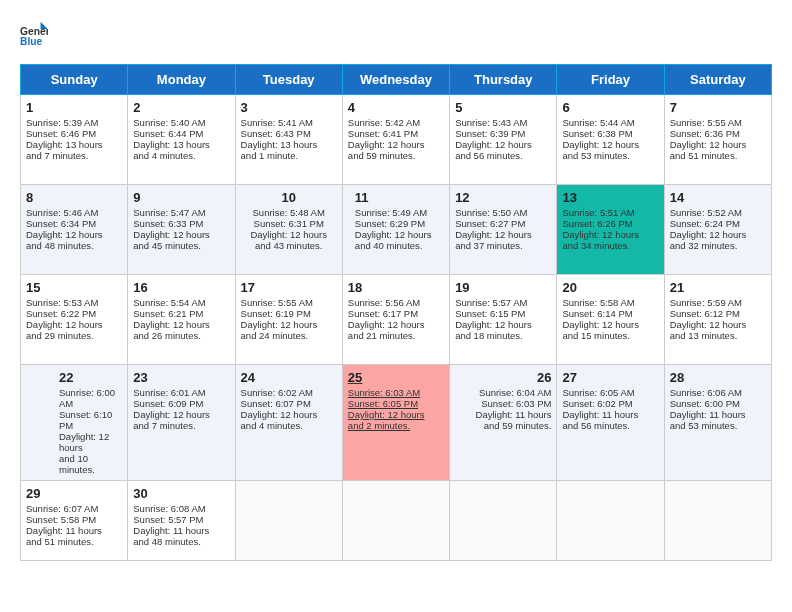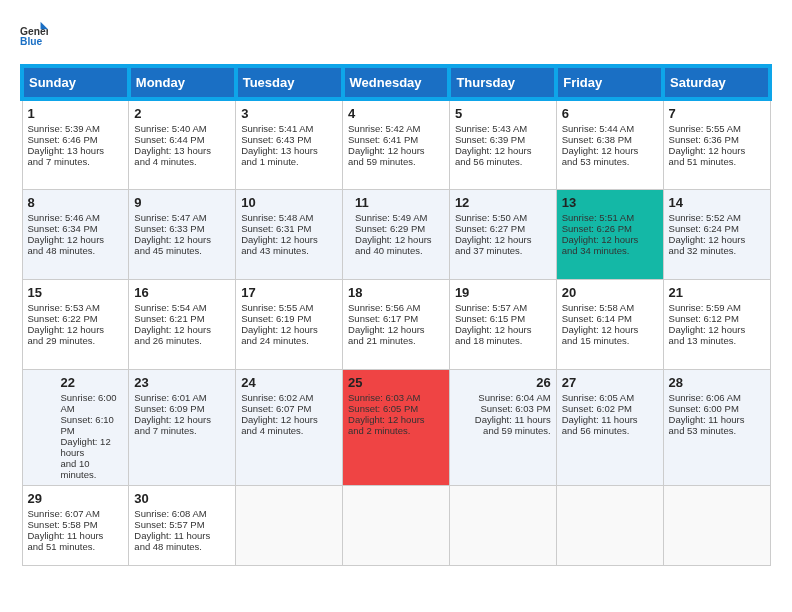--- a/index.html
+++ b/index.html
@@ -41,22 +41,22 @@
       width: 100%;
       border-collapse: collapse;
       table-layout: fixed;
     }
     .calendar-table th {
       background-color: #1a6fc4;
       color: white;
       font-size: 13px;
       font-weight: bold;
       padding: 7px 5px;
-      text-align: left;
-      border: 4px solid #0ea5e9;
+      text-align: center;
+      border: 1px solid #0ea5e9;
     }
     .calendar-table td {
       vertical-align: top;
       font-size: 9.5px;
       color: #333;
       padding: 5px 5px;
       border: 1px solid #ccc;
       height: 90px;
       background: #fff;
     }
@@ -172,21 +172,21 @@
           <div>Daylight: 12 hours</div>
           <div>and 48 minutes.</div>
         </td>
         <td style="background: rgb(240, 244, 250);">
           <span class="day-number">9</span>
           <div>Sunrise: 5:47 AM</div>
           <div>Sunset: 6:33 PM</div>
           <div>Daylight: 12 hours</div>
           <div>and 45 minutes.</div>
         </td>
-        <td style="background: rgb(240, 244, 250);">
+        <td style="background: rgb(240, 244, 250); text-align: center;">
           <span class="day-number">10</span>
           <div>Sunrise: 5:48 AM</div>
           <div>Sunset: 6:31 PM</div>
           <div>Daylight: 12 hours</div>
           <div>and 43 minutes.</div>
         </td>
         <td style="background: rgb(240, 244, 250); padding-left: 12px;">
           <span class="day-number">11</span>
           <div>Sunrise: 5:49 AM</div>
           <div>Sunset: 6:29 PM</div>
@@ -281,21 +281,21 @@
           <div>Daylight: 12 hours</div>
           <div>and 7 minutes.</div>
         </td>
         <td style="background: rgb(240, 244, 250);">
           <span class="day-number">24</span>
           <div>Sunrise: 6:02 AM</div>
           <div>Sunset: 6:07 PM</div>
           <div>Daylight: 12 hours</div>
           <div>and 4 minutes.</div>
         </td>
-        <td style="background: #ef4444;">
+        <td style="background: #fca5a5; text-decoration: underline;">
           <span class="day-number">25</span>
           <div>Sunrise: 6:03 AM</div>
           <div>Sunset: 6:05 PM</div>
           <div>Daylight: 12 hours</div>
           <div>and 2 minutes.</div>
         </td>
         <td style="background: rgb(240, 244, 250); text-align: right;">
           <span class="day-number">26</span>
           <div>Sunrise: 6:04 AM</div>
           <div>Sunset: 6:03 PM</div>

